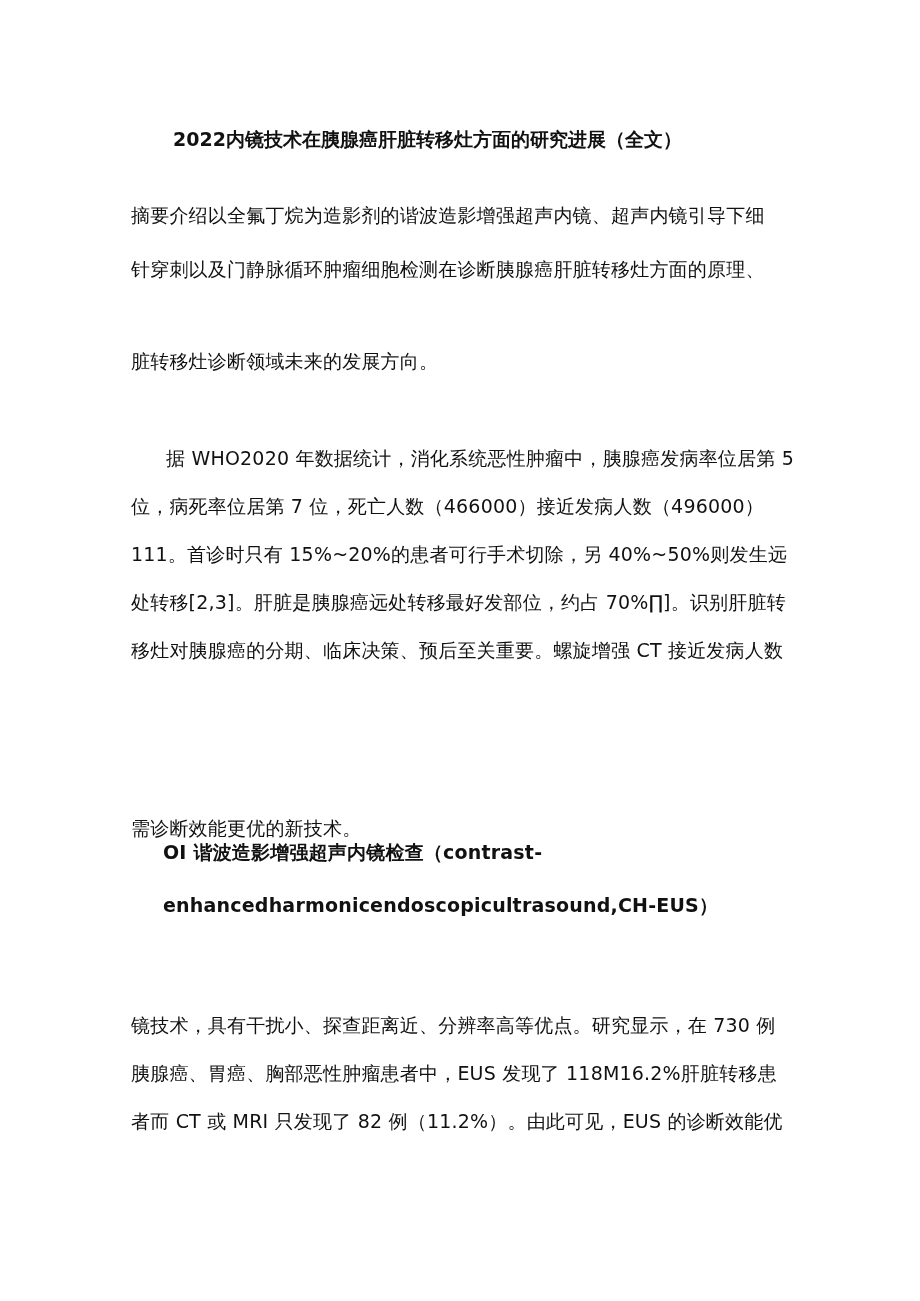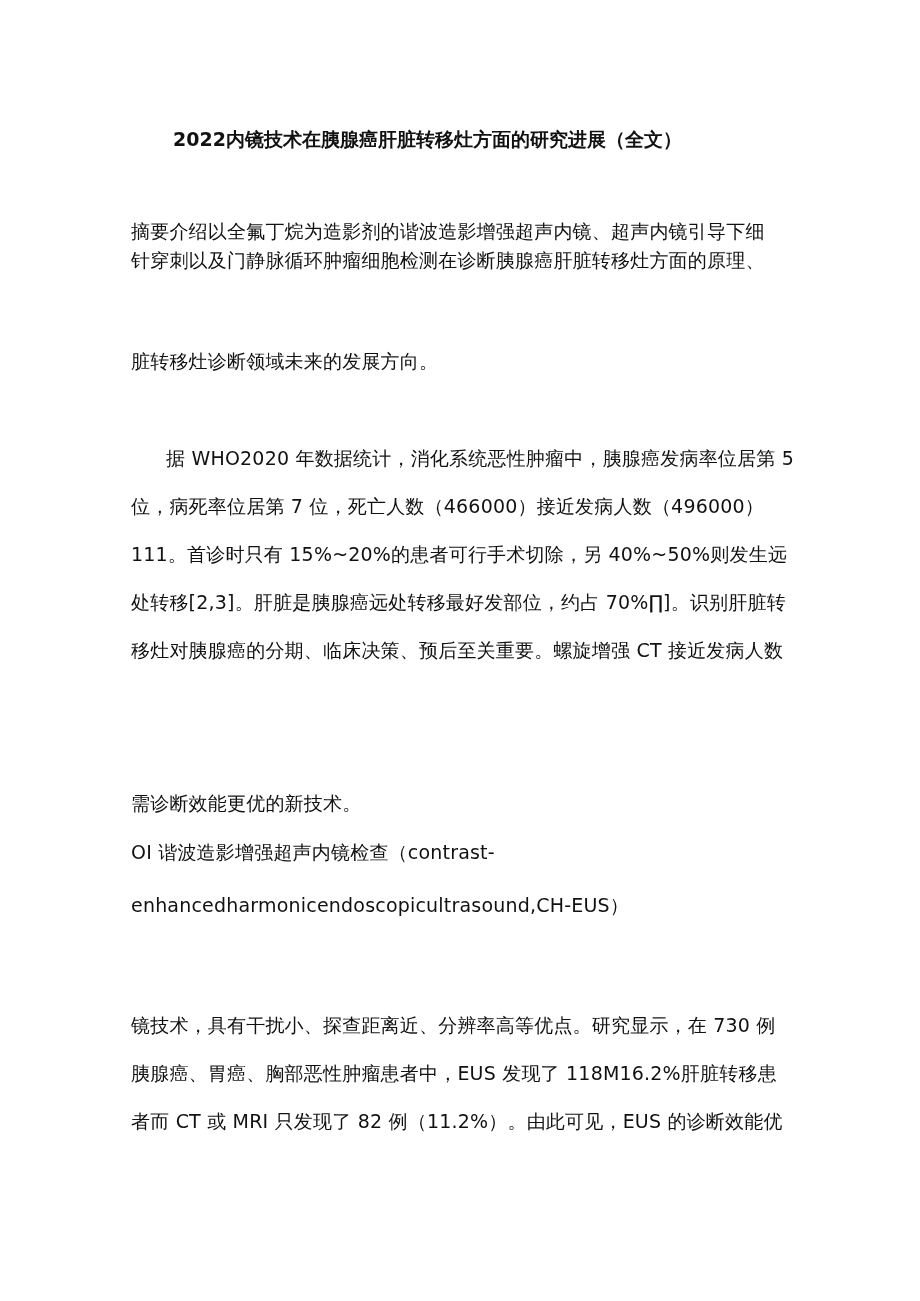--- a/index.html
+++ b/index.html
@@ -3,40 +3,40 @@
 <meta charset="utf-8">
 <style>
   html, body { margin: 0; padding: 0; background: #ffffff; }
   body { width: 920px; height: 1301px; position: relative; overflow: hidden;
          font-family: "DejaVu Sans", "Liberation Sans", sans-serif; color: #111111; }
   .page { position: absolute; left: 0; top: 0; width: 840px; height: 1301px; background: #fff; }
   .line { position: absolute; left: 131px; white-space: nowrap; font-size: 19px; line-height: 24px;
           letter-spacing: 0.2px; }
   .title { position: absolute; left: 173px; top: 127px; white-space: nowrap; font-size: 19px;
            font-weight: bold; line-height: 24px; }
-  .bold { font-weight: normal; }
+  .bold { font-weight: bold; margin-left: 32px; }
   .indent { left: 166px; }
 </style>
 </head>
 <body>
 
 <div class="page">
 
   <div class="title">2022内镜技术在胰腺癌肝脏转移灶方面的研究进展（全文）</div>
 
-  <div class="line" style="top:219px">摘要介绍以全氟丁烷为造影剂的谐波造影增强超声内镜、超声内镜引导下细</div>
-  <div class="line" style="top:248px">针穿刺以及门静脉循环肿瘤细胞检测在诊断胰腺癌肝脏转移灶方面的原理、</div>
+  <div class="line" style="top:203px">摘要介绍以全氟丁烷为造影剂的谐波造影增强超声内镜、超声内镜引导下细</div>
+  <div class="line" style="top:257px">针穿刺以及门静脉循环肿瘤细胞检测在诊断胰腺癌肝脏转移灶方面的原理、</div>
   <div class="line" style="top:349px">脏转移灶诊断领域未来的发展方向。</div>
 
   <div class="line indent" style="top:446px">据 WHO2020 年数据统计，消化系统恶性肿瘤中，胰腺癌发病率位居第 5</div>
   <div class="line" style="top:494px">位，病死率位居第 7 位，死亡人数（466000）接近发病人数（496000）</div>
   <div class="line" style="top:542px">111。首诊时只有 15%~20%的患者可行手术切除，另 40%~50%则发生远</div>
   <div class="line" style="top:590px">处转移[2,3]。肝脏是胰腺癌远处转移最好发部位，约占 70%∏]。识别肝脏转</div>
   <div class="line" style="top:638px">移灶对胰腺癌的分期、临床决策、预后至关重要。螺旋增强 CT 接近发病人数</div>
-  <div class="line" style="top:791px">需诊断效能更优的新技术。</div>
+  <div class="line" style="top:816px">需诊断效能更优的新技术。</div>
 
   <div class="line bold" style="top:840px">OI 谐波造影增强超声内镜检查（contrast-</div>
   <div class="line bold" style="top:893px">enhancedharmonicendoscopicultrasound,CH-EUS）</div>
 
   <div class="line" style="top:1013px">镜技术，具有干扰小、探查距离近、分辨率高等优点。研究显示，在 730 例</div>
   <div class="line" style="top:1061px">胰腺癌、胃癌、胸部恶性肿瘤患者中，EUS 发现了 118M16.2%肝脏转移患</div>
   <div class="line" style="top:1109px">者而 CT 或 MRI 只发现了 82 例（11.2%）。由此可见，EUS 的诊断效能优</div>
 
 </div>
 

